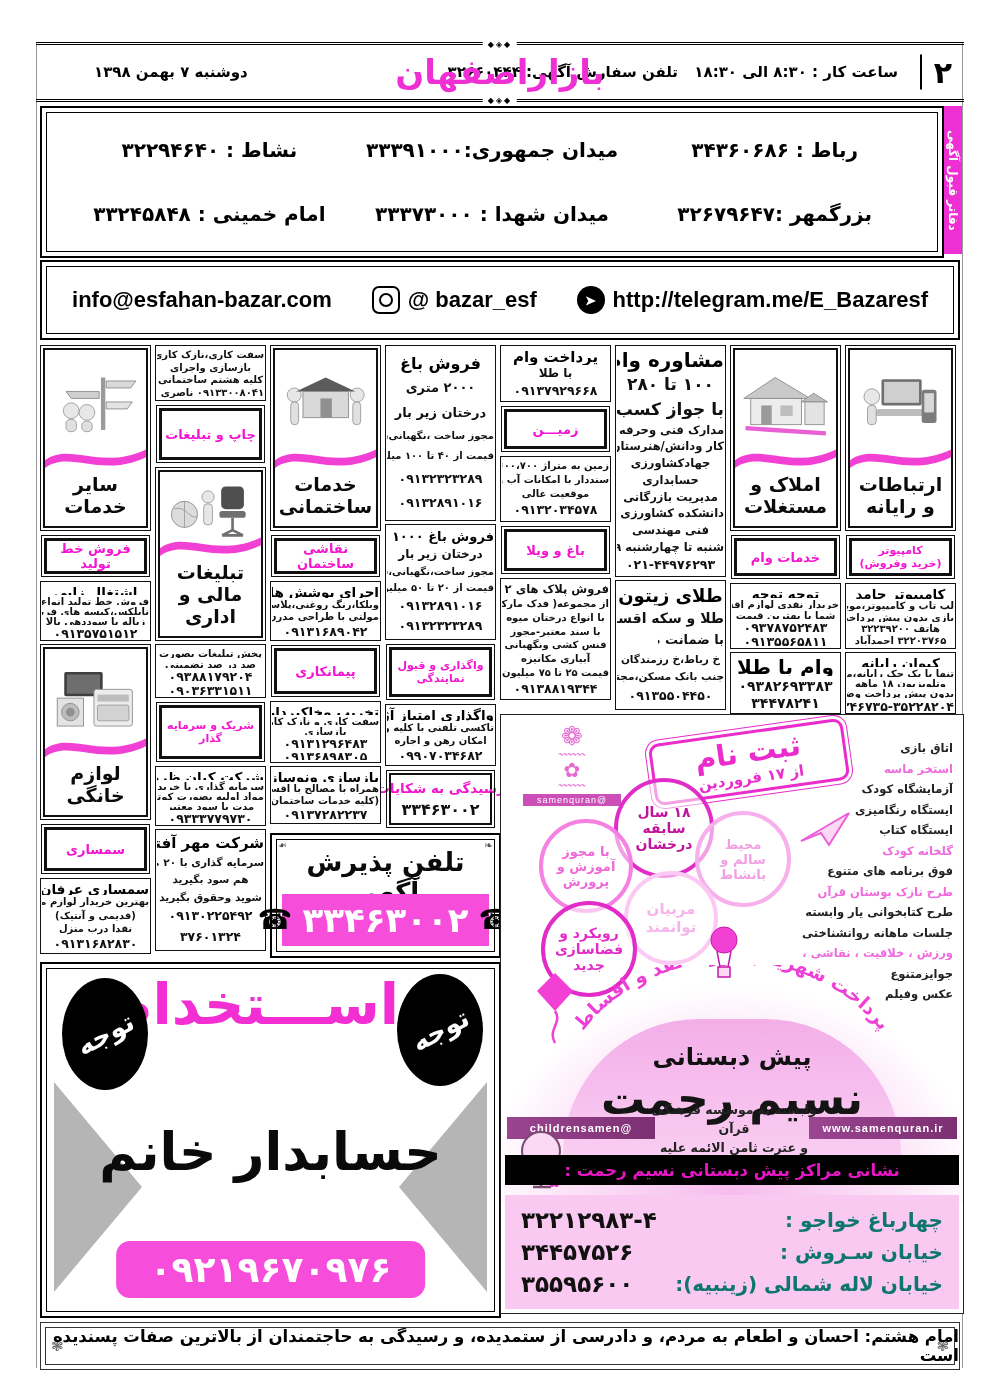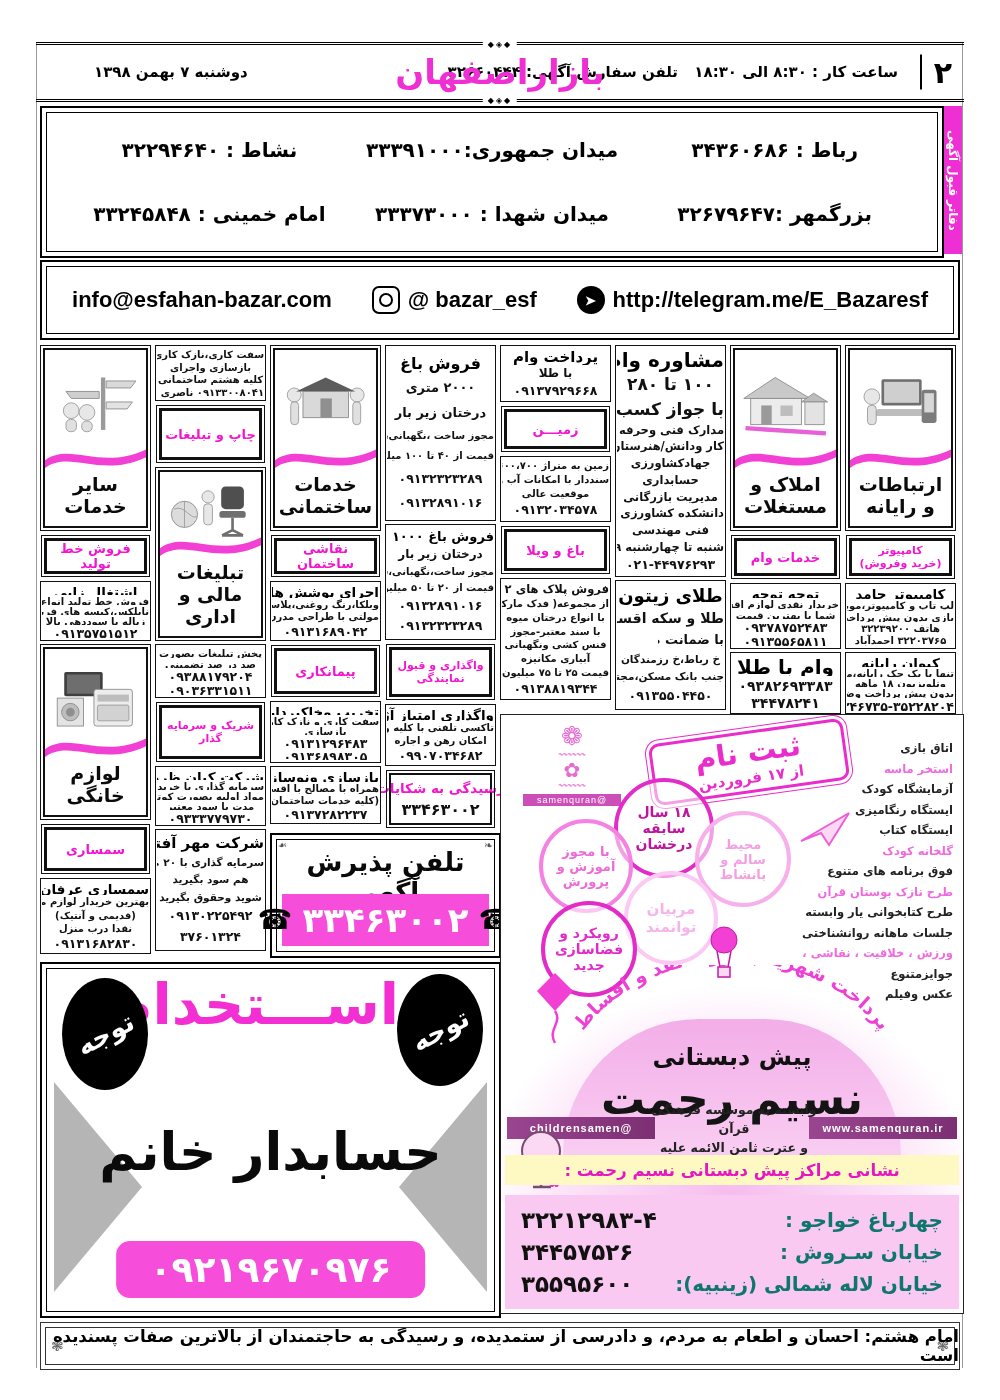--- a/index.html
+++ b/index.html
@@ -84,21 +84,21 @@
   #kite{position:absolute;left:32px;top:256px}
   #arc{position:absolute;left:0;top:250px;width:462px;height:98px}
   #dome{position:absolute;left:62px;top:304px;width:338px;height:136px;background:linear-gradient(180deg,#f3aee8,#f9cdf2);border-radius:170px 170px 0 0;text-align:center;overflow:hidden}
   #domeType{margin-top:24px;font-size:24px;font-weight:bold;color:#111}
   #domeName{margin-top:2px;font-size:44px;font-weight:bold;color:#141414;letter-spacing:1px}
   #affil{position:absolute;top:386px;left:148px;width:170px;text-align:center;font-size:12.5px;font-weight:bold;color:#222;line-height:1.5}
   .nban{position:absolute;top:402px;height:22px;background:linear-gradient(90deg,#9a4590,#7c2f72);color:#fff;display:flex;align-items:center;justify-content:center;font-size:11px;font-family:"Liberation Sans",sans-serif;font-weight:bold;letter-spacing:1px}
   .nban.l{left:6px;width:148px}
   .nban.r{right:6px;width:148px}
   #tree{position:absolute;left:12px;top:414px}
-  #naddrHead{position:absolute;left:4px;right:4px;top:440px;height:30px;background:#fef9c3;color:#e616c4;font-weight:bold;font-size:16.5px;display:flex;align-items:center;justify-content:center}
+  #naddrHead{position:absolute;left:4px;right:4px;top:440px;height:30px;background:#000000;color:#e616c4;font-weight:bold;font-size:16.5px;display:flex;align-items:center;justify-content:center}
   #naddr{position:absolute;left:4px;right:4px;top:480px;bottom:4px;background:#f9c9f1;padding:6px 16px;display:flex;flex-direction:column;justify-content:space-evenly;box-sizing:border-box}
   .addr-row{display:flex;justify-content:space-between;align-items:center;direction:rtl}
   .addr-label{font-size:20px;font-weight:bold;color:#0f766e;white-space:nowrap}
   .addr-phone{font-size:23px;font-weight:bold;letter-spacing:2px;color:#111;direction:ltr;white-space:nowrap}
   
   #footer{left:40px;right:40px;top:1322px;height:46px;border:1.5px solid #333;position:absolute}
   #footer::after{content:'';position:absolute;inset:4px;border:1px solid #333;pointer-events:none}
   #footerText{position:absolute;inset:0;display:flex;align-items:center;justify-content:center;font-size:16.5px;font-weight:bold;color:#000}
   .fcorn{position:absolute;top:50%;transform:translateY(-50%);font-size:15px;color:#666}
   .fcorn.l{left:10px}.fcorn.r{right:10px}

